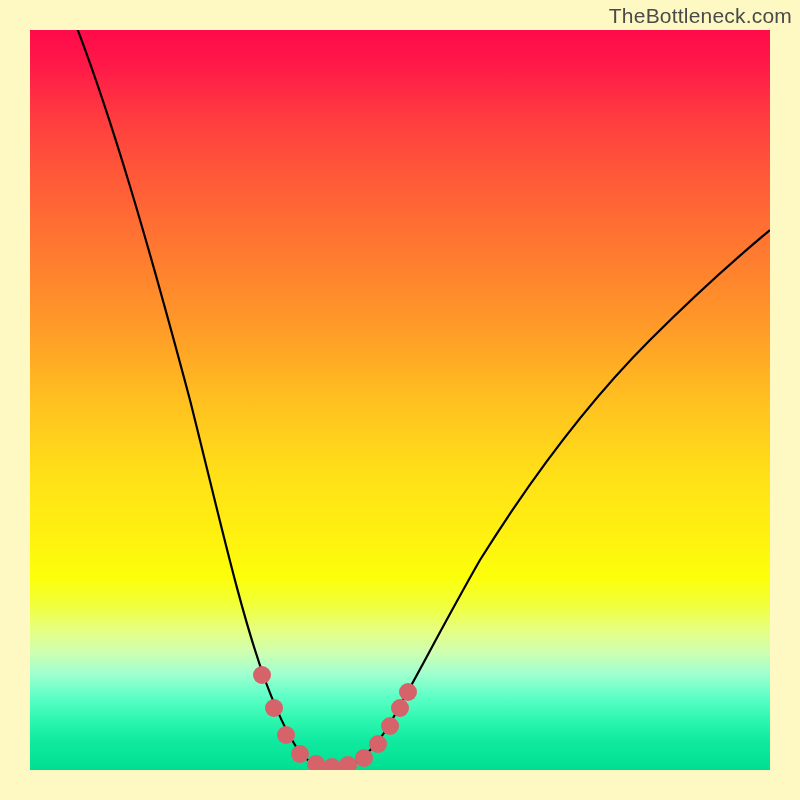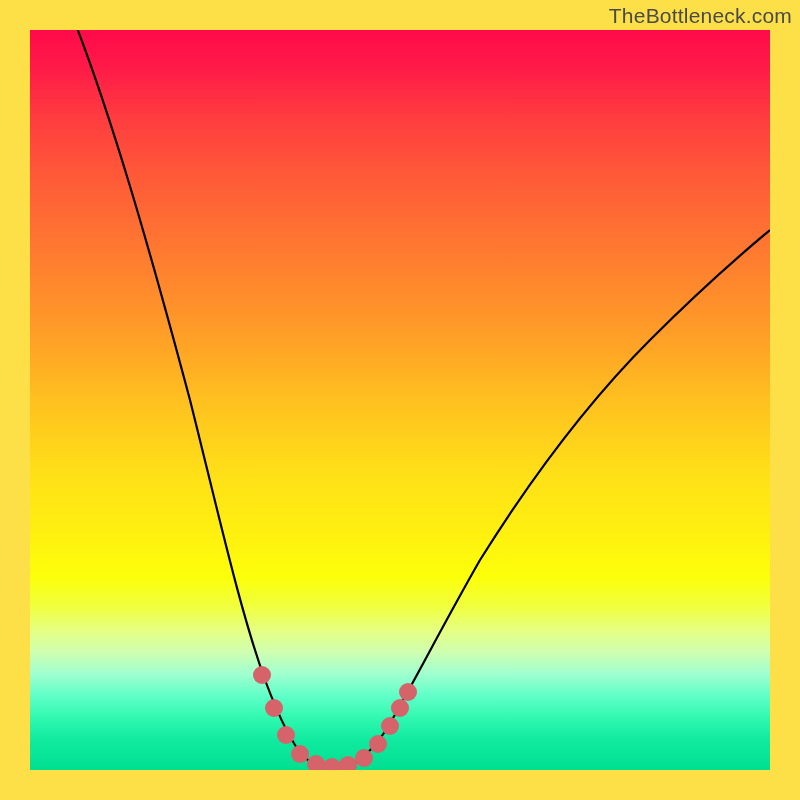--- a/index.html
+++ b/index.html
@@ -10,21 +10,21 @@
     position: relative;
     overflow: hidden;
     font-family: Arial, sans-serif;
   }
   .outer-frame {
     position: absolute;
     top: 0;
     left: 0;
     width: 800px;
     height: 800px;
-    background: #fde047;
+    background: #fef9c3;
   }
   .plot-area {
     position: absolute;
     top: 30px;
     left: 30px;
     width: 740px;
     height: 740px;
     background: linear-gradient(to bottom,
       #ff0a4a 0%,
       #ff1a48 5%,

